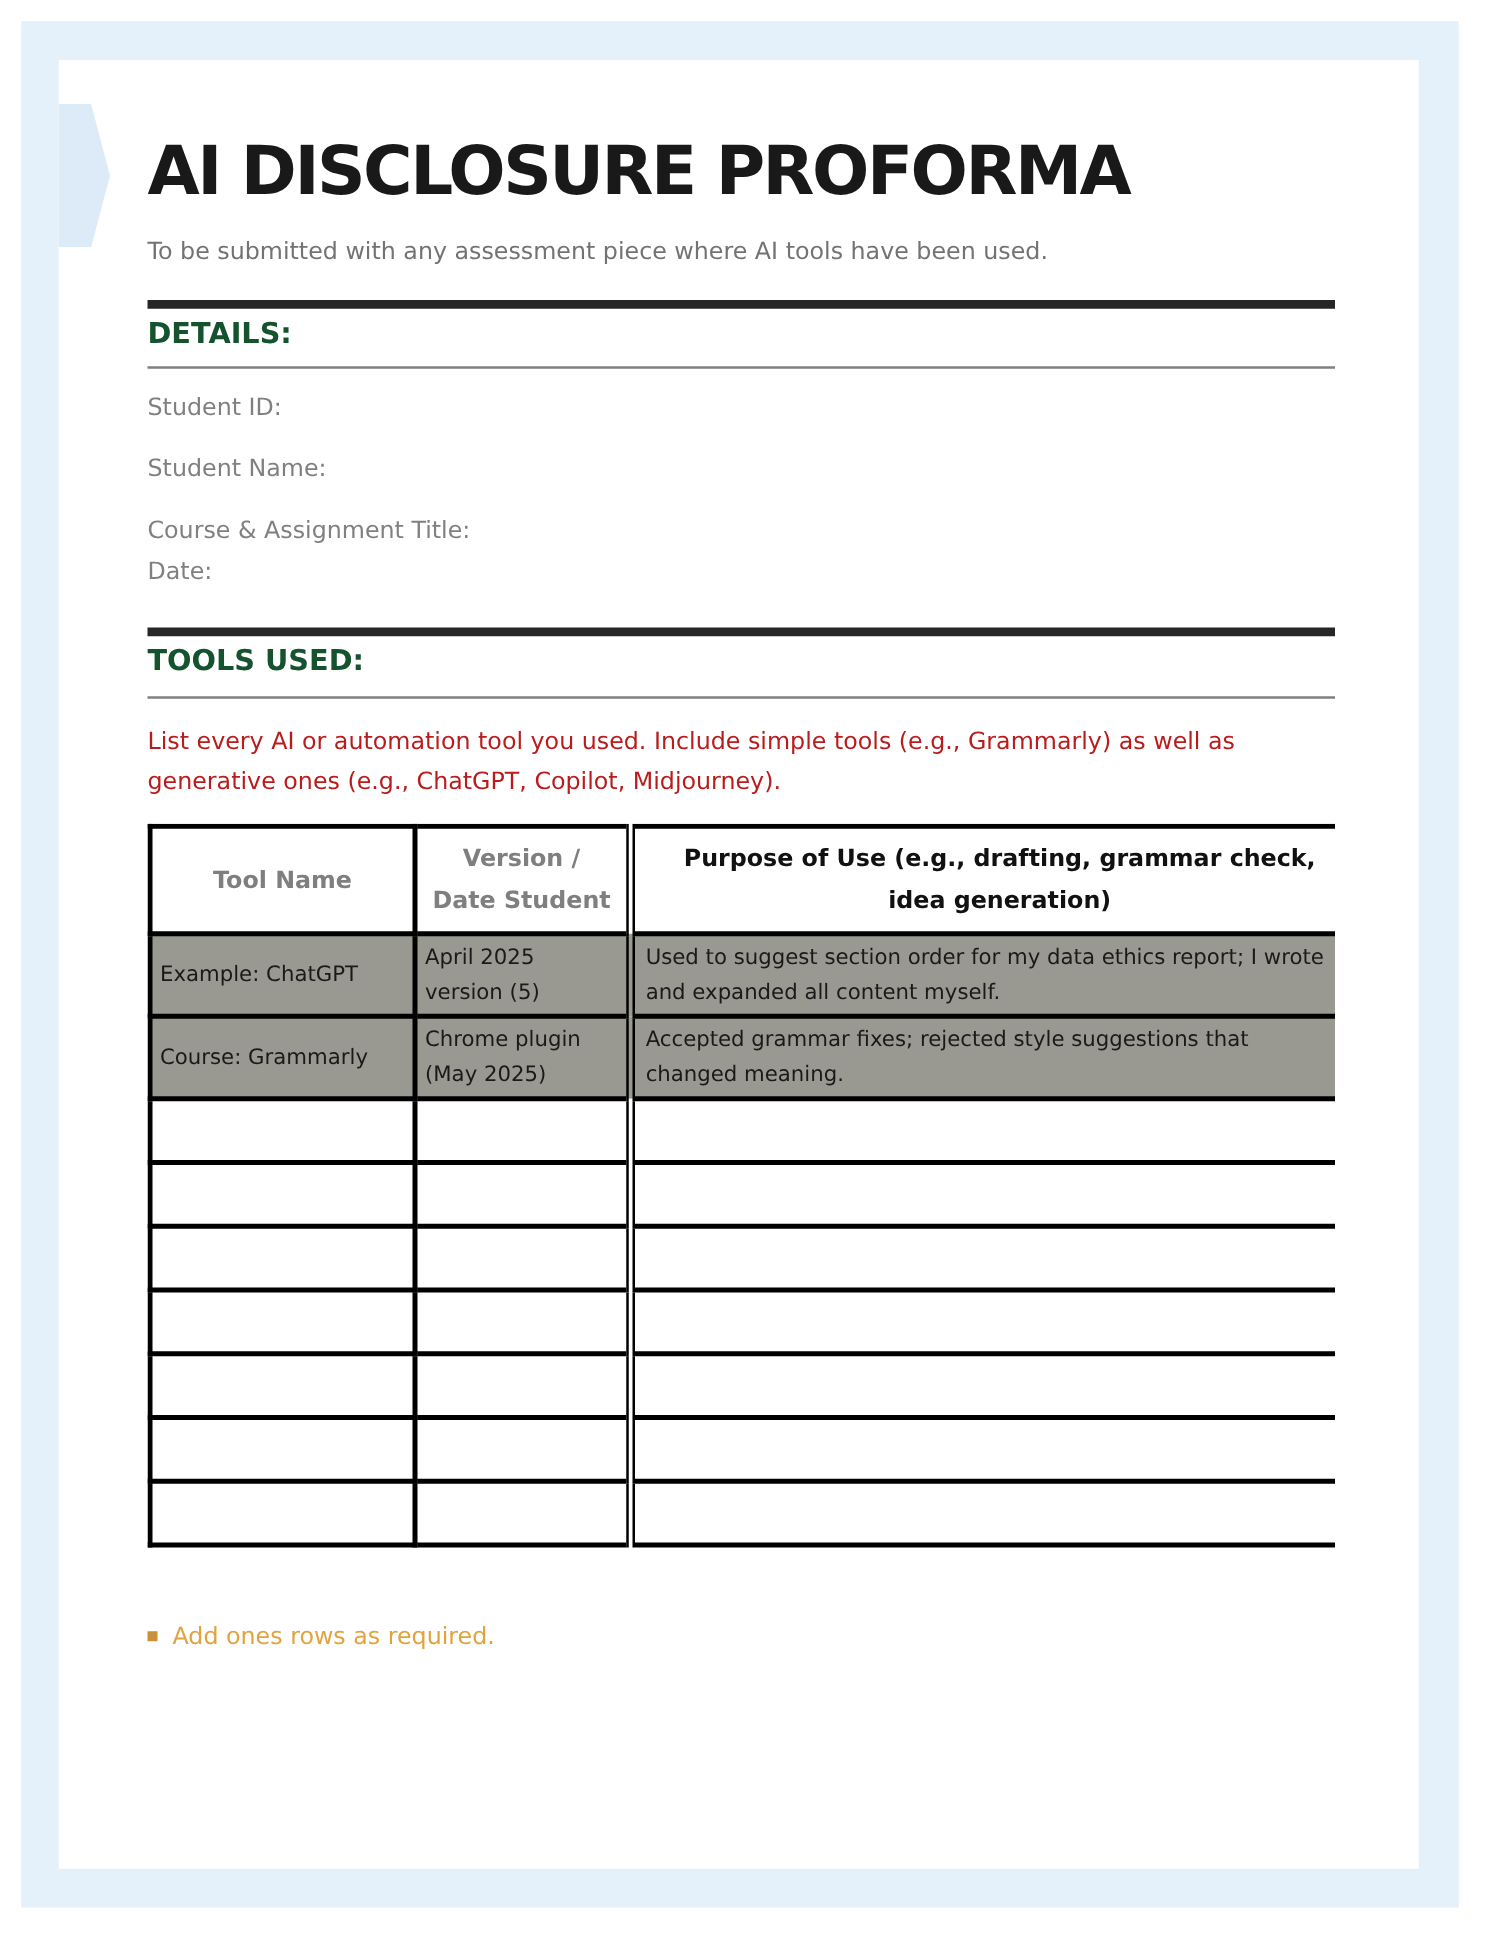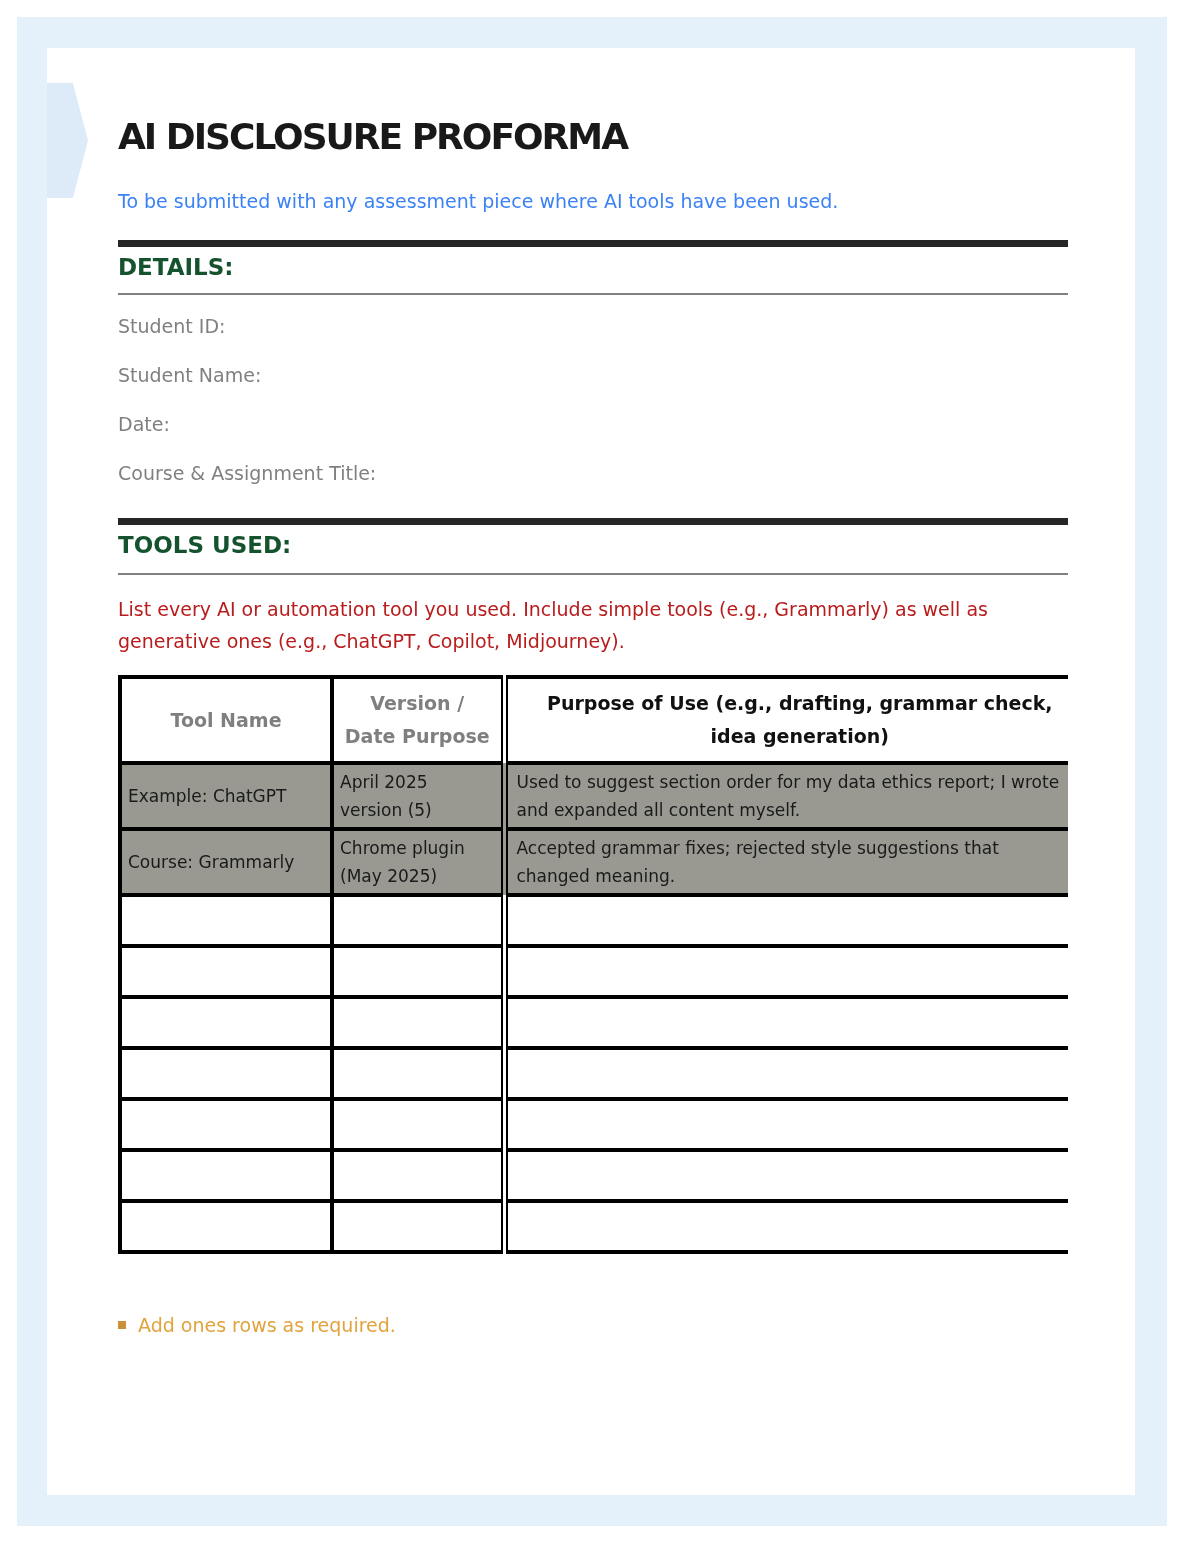--- a/index.html
+++ b/index.html
@@ -8,22 +8,22 @@
   .canvas { position: relative; width: 1196px; height: 1548px; background: #ffffff; overflow: hidden; }
 
   .blue-frame { position: absolute; left: 17px; top: 17px; width: 1150px; height: 1509px; background: #E4F0FA; }
   .doc-page { position: absolute; left: 47px; top: 48px; width: 1088px; height: 1447px; background: #ffffff; }
 
   .chevron { position: absolute; left: 0; top: 35px; width: 41px; height: 115px; background: #DDEAF8;
     clip-path: polygon(0 0, 63% 0, 100% 50%, 63% 100%, 0 100%); }
 
   .content { position: relative; margin-left: 71px; width: 950px; padding-top: 64px; }
 
-  h1.doc-title { font-size: 36px; line-height: 50px; font-weight: bold; color: #191919; letter-spacing: -2px; }
-  .doc-subtitle { margin-top: 26px; font-size: 19px; line-height: 26px; color: #3b82f6; }
+  h1.doc-title { font-size: 54px; line-height: 50px; font-weight: bold; color: #191919; letter-spacing: -2px; }
+  .doc-subtitle { margin-top: 26px; font-size: 19px; line-height: 26px; color: #737373; }
 
   .rule-bar { margin-top: 26px; height: 7px; background: #262626; }
   .rule-bar.second { margin-top: 34px; }
   h2.section-heading { margin-top: 8px; font-size: 23px; line-height: 24px; font-weight: bold; color: #14532d; }
   .thin-rule { margin-top: 14px; height: 2px; background: #808080; }
   .thin-rule.tools { margin-top: 16px; }
 
   .fields { margin-top: 21px; }
   .field-row { font-size: 19px; line-height: 21px; color: #808080; margin-bottom: 28px; }
   .field-row.tight { margin-bottom: 12px; }
@@ -60,41 +60,41 @@
       <h1 class="doc-title">AI DISCLOSURE PROFORMA</h1>
       <p class="doc-subtitle">To be submitted with any assessment piece where AI tools have been used.</p>
 
       <div class="rule-bar"></div>
       <h2 class="section-heading">DETAILS:</h2>
       <div class="thin-rule"></div>
 
       <div class="fields">
         <div class="field-row">Student ID:</div>
         <div class="field-row">Student Name:</div>
+        <div class="field-row tight">Course &amp; Assignment Title:</div>
         <div class="field-row">Date:</div>
-        <div class="field-row tight">Course &amp; Assignment Title:</div>
       </div>
 
       <div class="rule-bar second"></div>
       <h2 class="section-heading">TOOLS USED:</h2>
       <div class="thin-rule tools"></div>
 
       <p class="tools-intro">List every AI or automation tool you used. Include simple tools (e.g., Grammarly) as well as generative ones (e.g., ChatGPT, Copilot, Midjourney).</p>
 
       <div class="table-clip">
         <table class="tools-table">
           <colgroup>
               <col class="c1">
               <col class="c2">
               <col class="c3">
             </colgroup>
           <tbody>
             <tr>
               <th class="gray-head">Tool Name</th>
-              <th class="gray-head">Version / Date Purpose</th>
+              <th class="gray-head">Version / Date Student</th>
               <th class="purpose-col">Purpose of Use (e.g., drafting, grammar check, idea generation)</th>
             </tr>
             <tr class="example-row">
               <td>Example: ChatGPT</td>
               <td>April 2025 version (5)</td>
               <td class="purpose-cell purpose-col">Used to suggest section order for my data ethics report; I wrote and expanded all content myself.</td>
             </tr>
             <tr class="example-row">
               <td>Course: Grammarly</td>
               <td>Chrome plugin (May 2025)</td>

